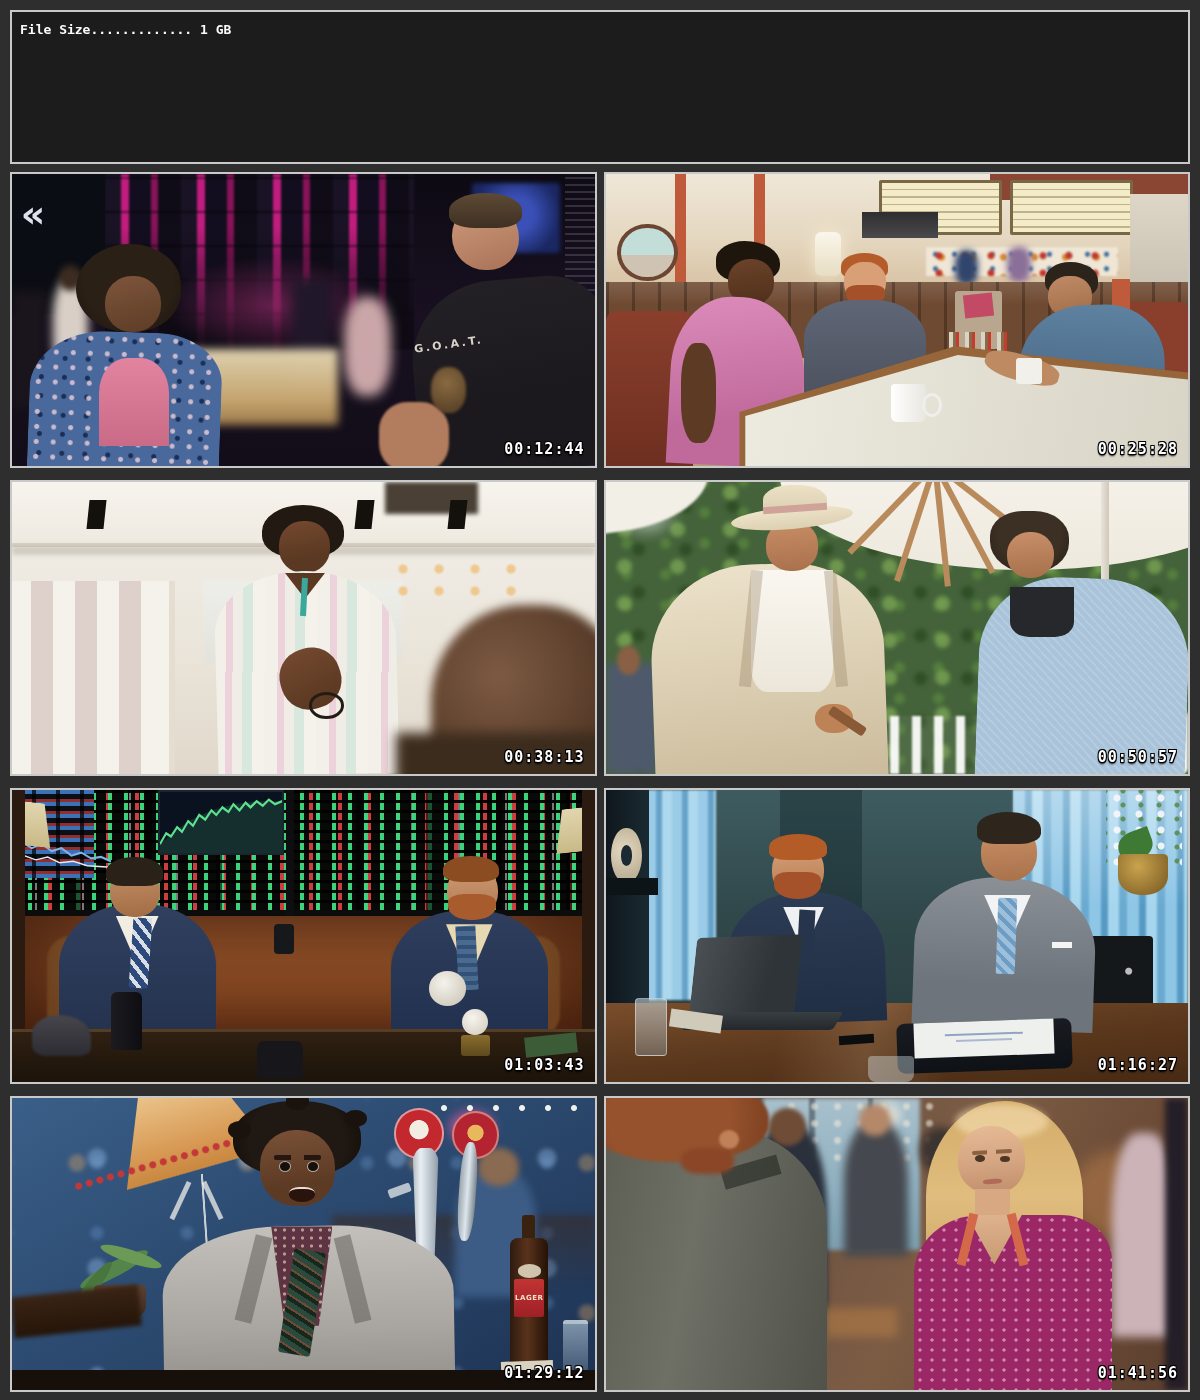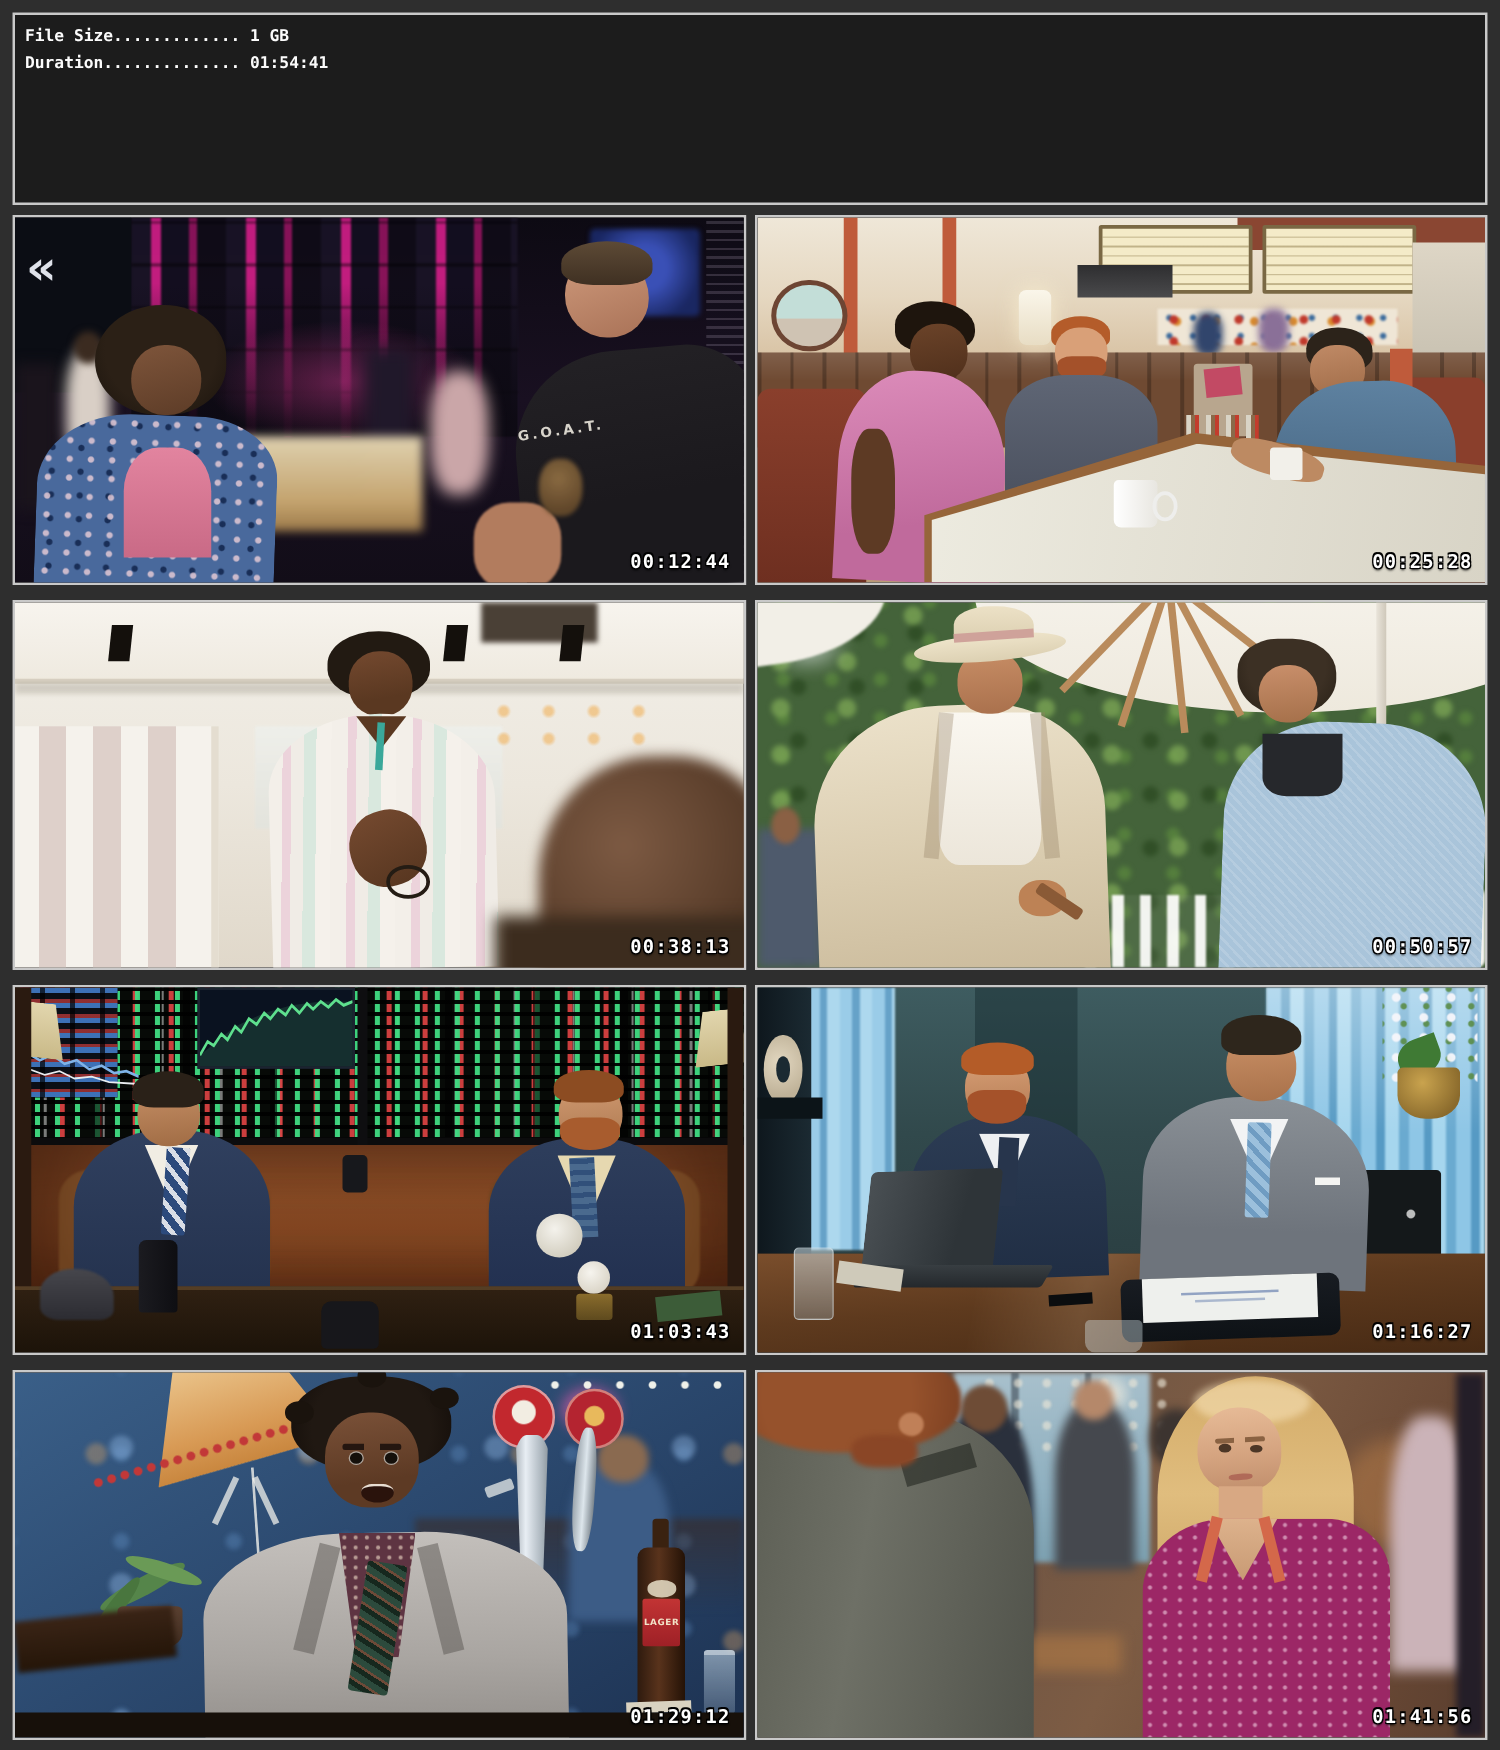--- a/index.html
+++ b/index.html
@@ -407,21 +407,20 @@
   .s8 .fgear8{left:19.5%;top:11%;width:3.4%;height:6.5%;background:#c08058;border-radius:50%;filter:blur(1px);}
   .s8 .fgbeard8{left:13%;top:17%;width:9%;height:9%;background:#8a4626;border-radius:40%;filter:blur(2px);}
 </style>
 </head>
 <body>
 
 <div class="page">
 
   <div class="info-box">
     <div class="info-row"><span>File Size</span><span>.............</span><span class="val">1 GB</span></div>
-    <div class="info-row"><span>Duration</span><span>..............</span><span class="val">01:54:41</span></div>
   </div>
 
   <div class="grid">
 
     <figure class="shot s1">
       <div class="base"></div>
       <div class="tiles"></div>
       <div class="tilesfade"></div>
       <div class="ledwall"></div>
       <div class="chev">«</div>

